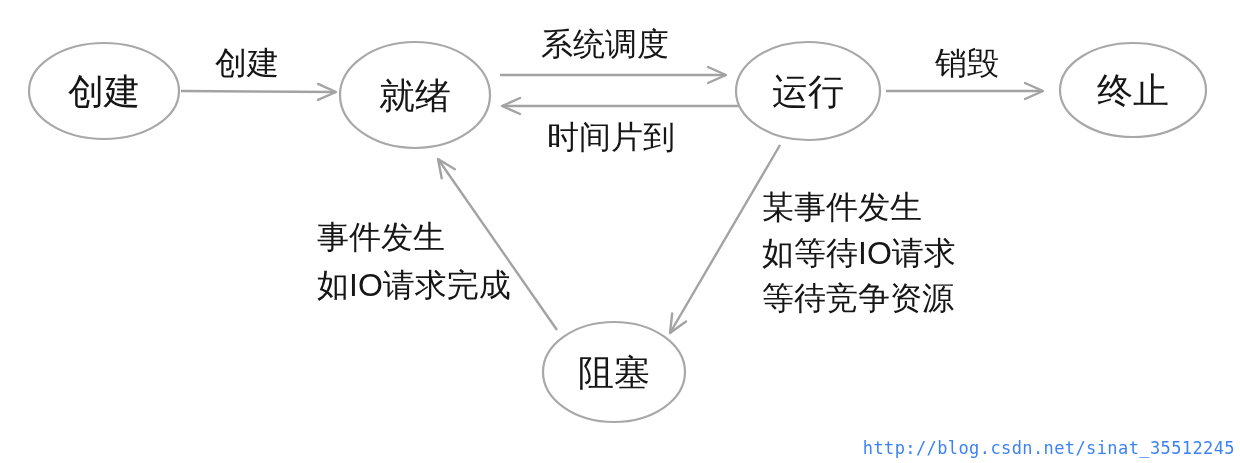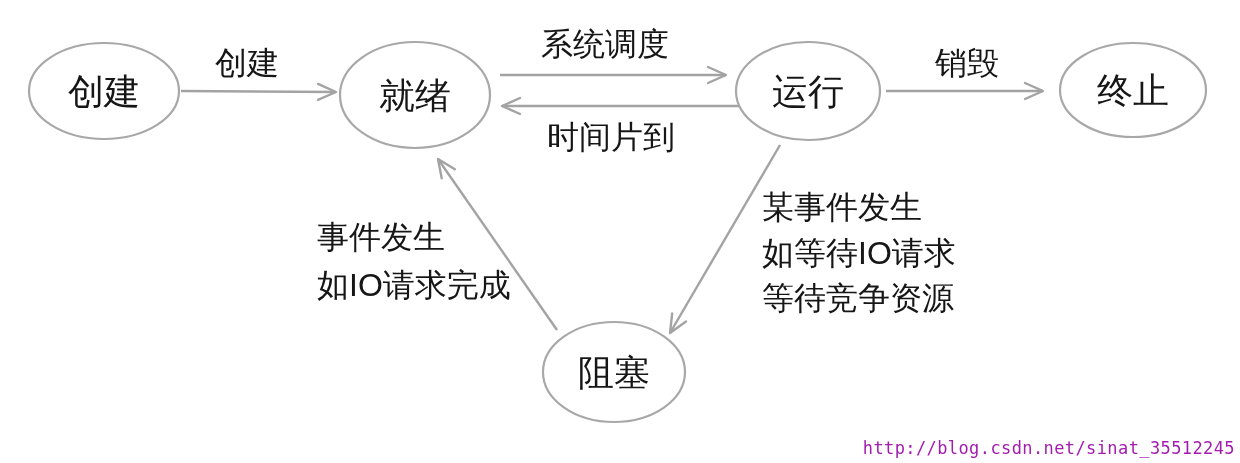--- a/index.html
+++ b/index.html
@@ -41,21 +41,21 @@
   .edge-label.multiline {
     text-anchor: start;
   }
   .watermark {
     position: absolute;
     right: 5px;
     bottom: 5px;
     font-family: "DejaVu Sans Mono", monospace;
     font-size: 17px;
     letter-spacing: 0.4px;
-    color: #a21caf;
+    color: #3b82f6;
     white-space: nowrap;
     user-select: none;
   }
 </style>
 </head>
 <body>
 
 <div class="stage">
   <svg width="1240" height="463" viewBox="0 0 1240 463">
     <defs>

